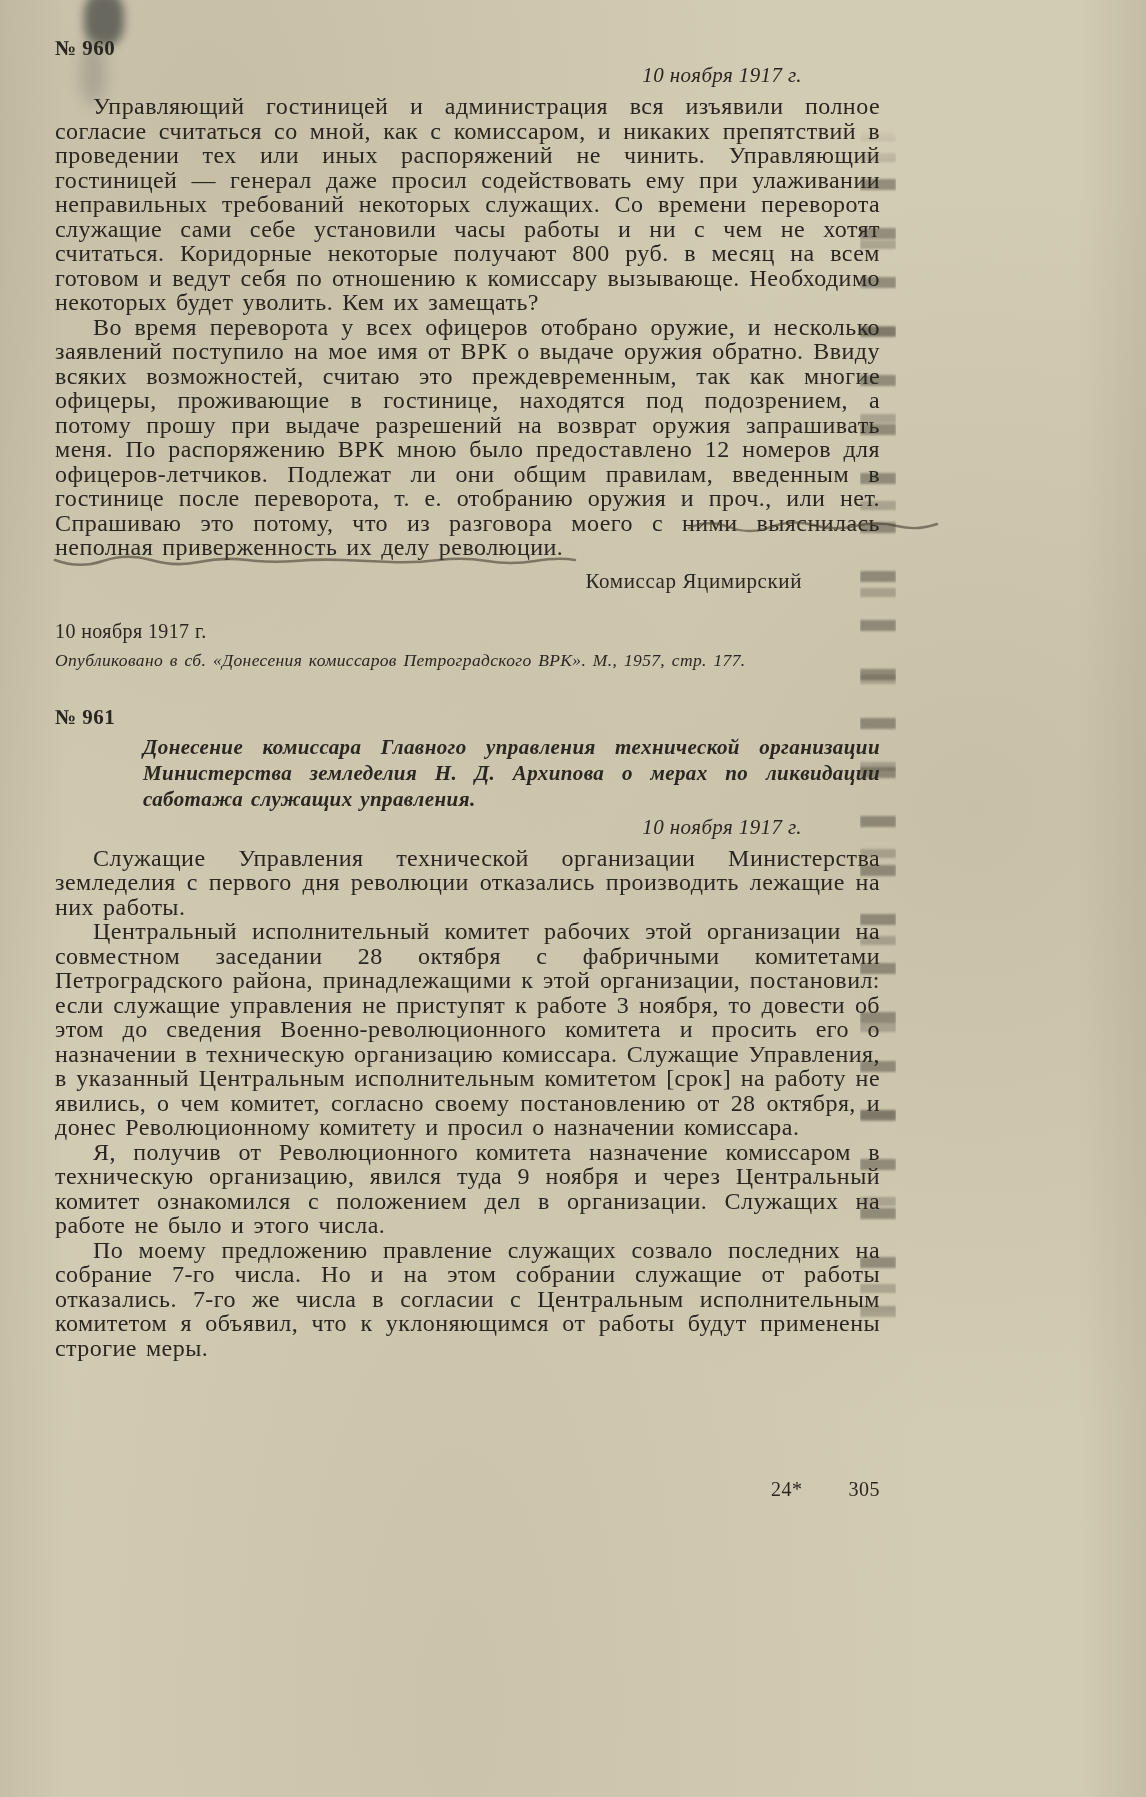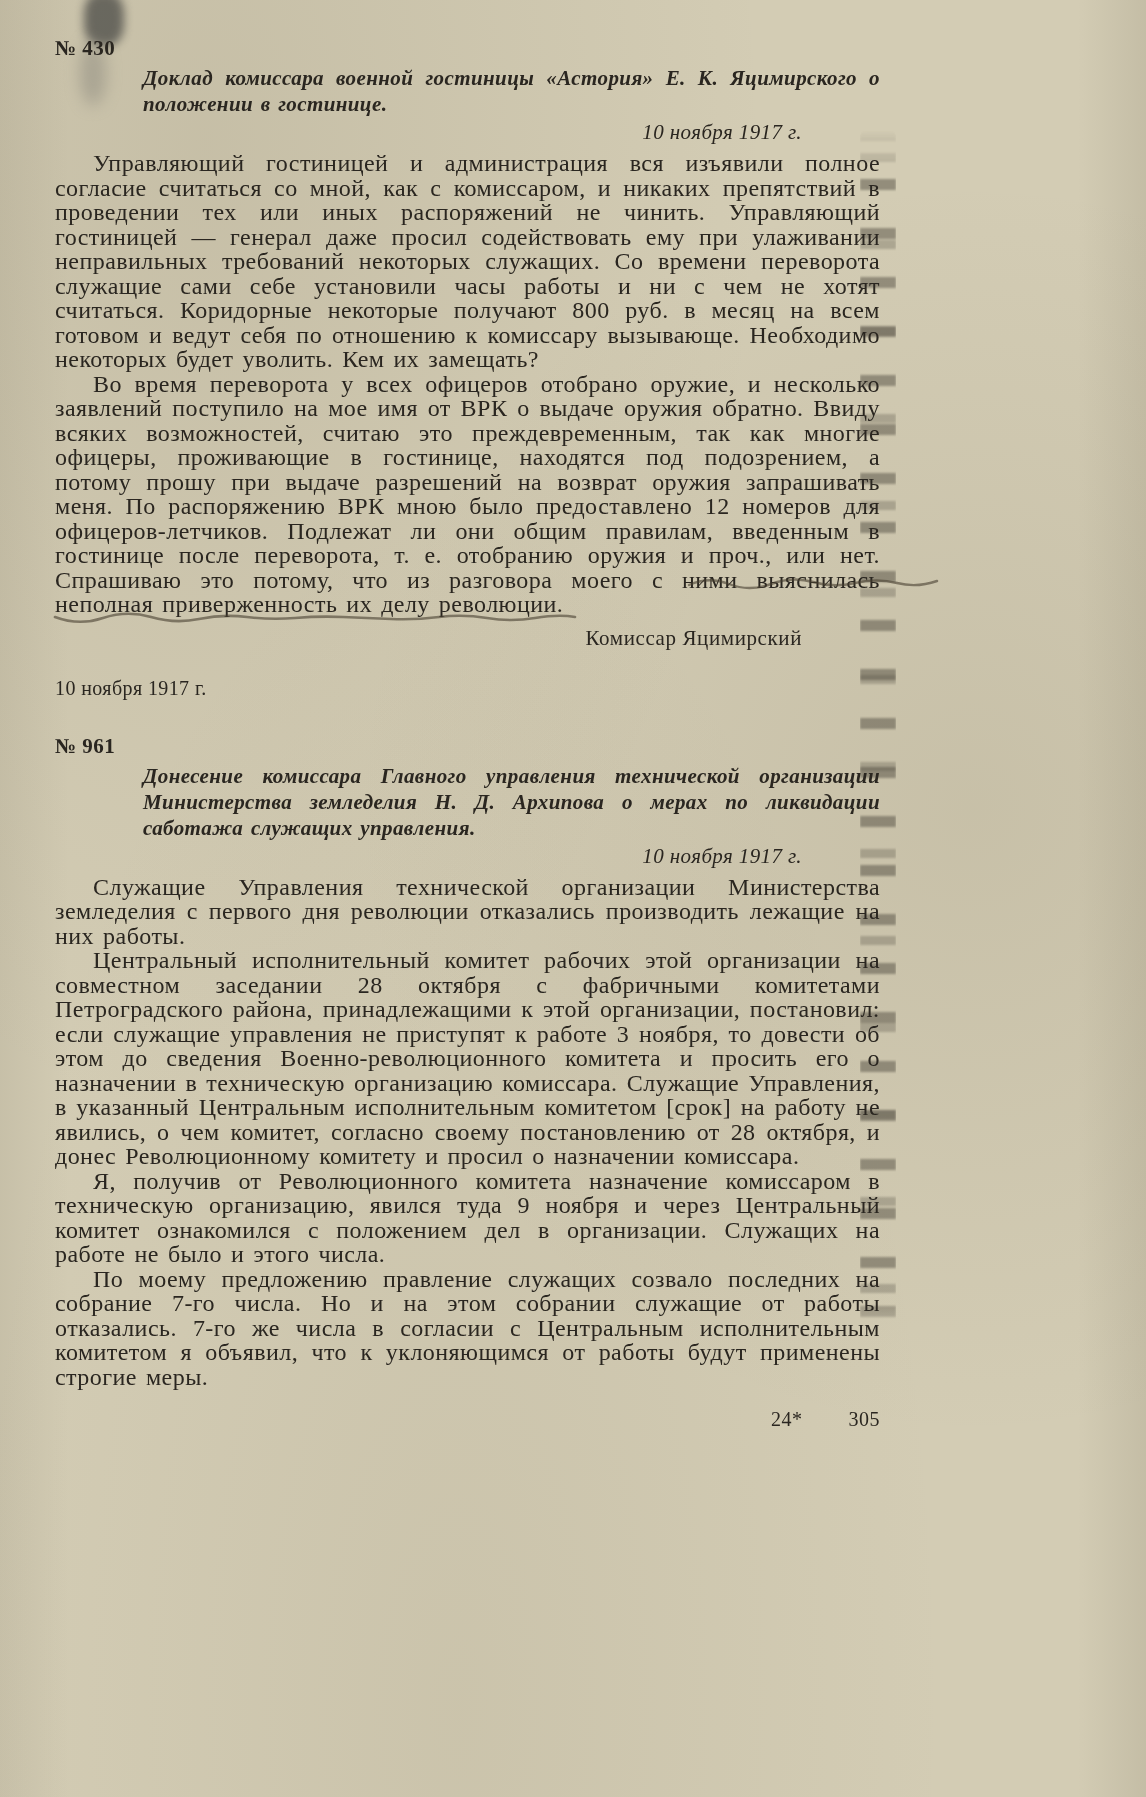--- a/index.html
+++ b/index.html
@@ -80,21 +80,21 @@
     margin-top: 7px;
     font-style: italic;
     font-size: 17.5px;
     letter-spacing: 0.35px;
     word-spacing: 2px;
   }
   .doc + .doc { margin-top: 34px; }
   .page-footer {
     position: absolute;
     left: 55px;
-    top: 1408px;
+    top: 1478px;
     width: 825px;
     display: flex;
     justify-content: flex-end;
     gap: 46px;
     font-size: 20px;
     letter-spacing: 0.5px;
   }
   
   .smudge-top-left {
     position: absolute;
@@ -141,36 +141,36 @@
 
 <div class="page">
 
   <div class="smudge-top-left"></div>
   <div class="smudge-top-left-2"></div>
   <div class="gutter-marks"></div>
 
   <div class="content">
 
     <section class="doc">
-      <div class="doc-number">№ 430</div>
-      <div class="doc-title">Доклад комиссара военной гостиницы «Астория» Е. К. Яцимирского о положении в гостинице.</div>
+      <div class="doc-number">№ 960</div>
       <div class="doc-date">10 ноября 1917 г.</div>
 
       <p class="body-par">Управляющий гостиницей и администрация вся изъявили полное согласие считаться со мной, как с комиссаром, и никаких препятствий в проведении тех или иных распоряжений не чинить. Управляющий гостиницей — генерал даже просил содействовать ему при улаживании неправильных требований некоторых служащих. Со времени переворота служащие сами себе установили часы работы и ни с чем не хотят считаться. Коридорные некоторые получают 800 руб. в месяц на всем готовом и ведут себя по отношению к комиссару вызывающе. Необходимо некоторых будет уволить. Кем их замещать?</p>
       <p class="body-par underlined">
         <span>Во время переворота у всех офицеров отобрано оружие, и несколько заявлений поступило на мое имя от ВРК о выдаче оружия обратно. Ввиду всяких возможностей, считаю это преждевременным, так как многие офицеры, проживающие в гостинице, находятся под подозрением, а потому прошу при выдаче разрешений на возврат оружия запрашивать меня. По распоряжению ВРК мною было предоставлено 12 номеров для офицеров-летчиков. Подлежат ли они общим правилам, введенным в гостинице после переворота, т. е. отобранию оружия и проч., или нет. Спрашиваю это потому, что из разговора моего с ними выяснилась неполная приверженность их делу революции.</span>
         <svg class="pencil-underline" viewBox="0 0 890 58" xmlns="http://www.w3.org/2000/svg">
           <path d="M640 12 q 20 -9 40 -1 t 42 0 t 42 -2 t 42 1 t 42 0 t 40 -2" fill="none" stroke="rgba(72,64,48,0.60)" stroke-width="2.4" stroke-linecap="round"></path>
           <path d="M6 44 q 24 9 48 1 t 48 -1 t 48 2 t 48 -2 t 48 1 t 48 -1 t 48 2 t 48 -2 t 48 1 t 48 0 t 40 -1" fill="none" stroke="rgba(72,64,48,0.60)" stroke-width="2.6" stroke-linecap="round"></path>
         </svg>
       </p>
 
       <div class="signature">Комиссар Яцимирский</div>
 
       <div class="arch-date">10 ноября 1917 г.</div>
+      <div class="arch-line">Опубликовано в сб. «Донесения комиссаров Петроградского ВРК». М., 1957, стр. 177.</div>
     </section>
 
     <section class="doc">
       <div class="doc-number">№ 961</div>
       <div class="doc-title">Донесение комиссара Главного управления технической организации Министерства земледелия Н. Д. Архипова о мерах по ликвидации саботажа служащих управления.</div>
       <div class="doc-date">10 ноября 1917 г.</div>
 
       <p class="body-par">Служащие Управления технической организации Министерства земледелия с первого дня революции отказались производить лежащие на них работы.</p>
       <p class="body-par">Центральный исполнительный комитет рабочих этой организации на совместном заседании 28 октября с фабричными комитетами Петроградского района, принадлежащими к этой организации, постановил: если служащие управления не приступят к работе 3 ноября, то довести об этом до сведения Военно-революционного комитета и просить его о назначении в техническую организацию комиссара. Служащие Управления, в указанный Центральным исполнительным комитетом [срок] на работу не явились, о чем комитет, согласно своему постановлению от 28 октября, и донес Революционному комитету и просил о назначении комиссара.</p>
       <p class="body-par">Я, получив от Революционного комитета назначение комиссаром в техническую организацию, явился туда 9 ноября и через Центральный комитет ознакомился с положением дел в организации. Служащих на работе не было и этого числа.</p>

